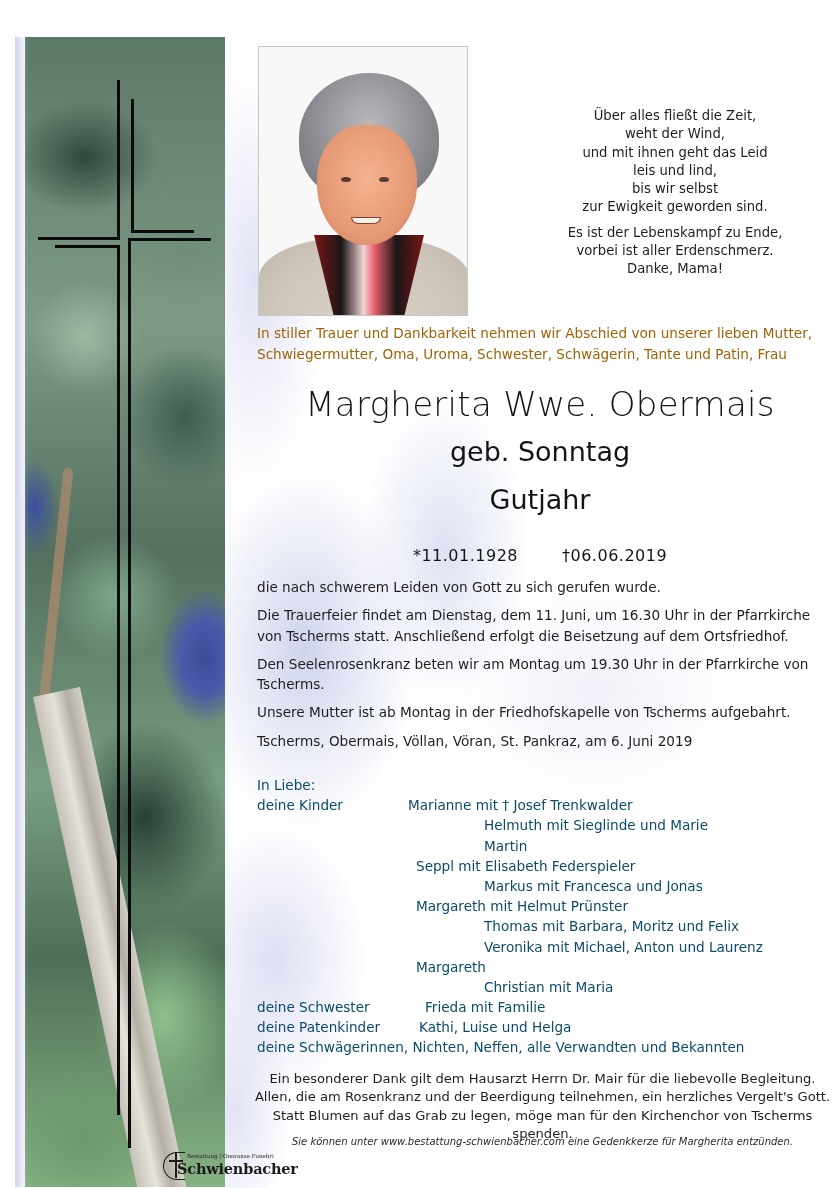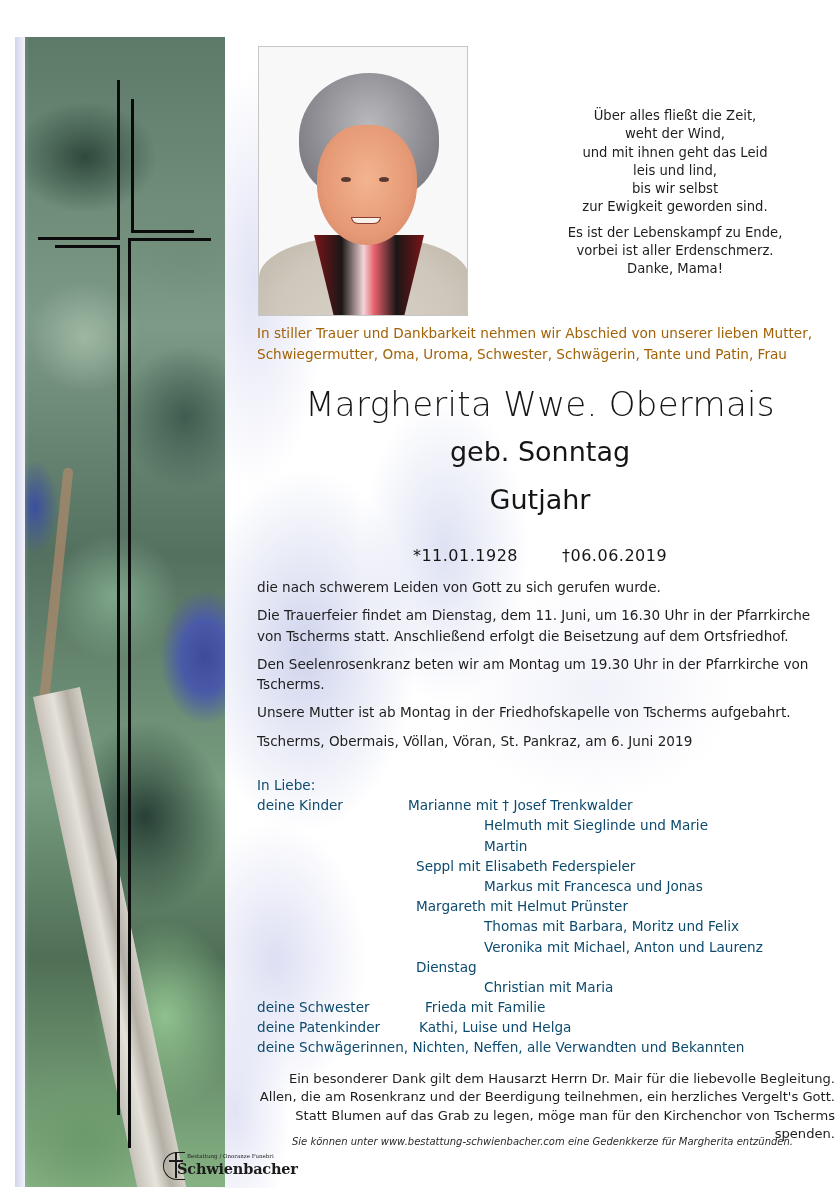--- a/index.html
+++ b/index.html
@@ -104,21 +104,21 @@
 
   .body-text { position: absolute; left: 257px; top: 577px; width: 572px; z-index: 4; font-size: 13.6px; line-height: 20.3px; color: #1e1e1e; }
   .body-text p { margin-bottom: 8px; }
 
   
   .mourners { position: absolute; left: 257px; top: 775px; width: 580px; z-index: 4; font-size: 13.6px; line-height: 20.2px; color: #0c4a6e; }
   .mourners .row { position: relative; height: 20.2px; white-space: nowrap; }
   .mourners .row span { position: absolute; top: 0; }
 
   
-  .thanks { position: absolute; left: 250px; top: 1070px; width: 585px; z-index: 4; text-align: right; font-size: 13.1px; line-height: 18.3px; color: #1e1e1e; }
+  .thanks { position: absolute; left: 250px; top: 1070px; width: 585px; z-index: 4; text-align: center; font-size: 13.1px; line-height: 18.3px; color: #1e1e1e; }
   .candle { position: absolute; left: 250px; top: 1134px; width: 585px; z-index: 4; text-align: center; font-size: 10px; line-height: 16px; color: #2a2a2a; font-style: italic; }
 
   
   .footer { position: absolute; left: 160px; top: 1150px; width: 680px; height: 32px; z-index: 4; }
   .logo { position: absolute; left: 3px; top: 0; width: 110px; height: 32px; }
   .logo .arc { position: absolute; left: 0; top: 2px; width: 22px; height: 28px; border: 1.6px solid #1b1b1b; border-right: none; border-radius: 14px 0 0 14px; }
   .logo .cross-v { position: absolute; left: 12px; top: 2px; width: 2px; height: 26px; background: #1b1b1b; }
   .logo .cross-h { position: absolute; left: 6px; top: 10px; width: 14px; height: 2px; background: #1b1b1b; }
   .logo .sub { position: absolute; left: 24px; top: 3px; font-family: "DejaVu Serif", serif; font-size: 5.5px; color: #222; white-space: nowrap; }
   .logo .brand { position: absolute; left: 14px; top: 10px; font-family: "DejaVu Serif", serif; font-weight: bold; font-size: 14.5px; color: #1b1b1b; white-space: nowrap; letter-spacing: -0.2px; }
@@ -217,21 +217,21 @@
   <div class="row">
       <span style="left:159px">Margareth mit Helmut Prünster</span>
     </div>
   <div class="row">
       <span style="left:227px">Thomas mit Barbara, Moritz und Felix</span>
     </div>
   <div class="row">
       <span style="left:227px">Veronika mit Michael, Anton und Laurenz</span>
     </div>
   <div class="row">
-      <span style="left:159px">Dienstag</span>
+      <span style="left:159px">Margareth</span>
     </div>
   <div class="row">
       <span style="left:227px">Christian mit Maria</span>
     </div>
   <div class="row">
       <span style="left:0">deine Schwester</span>
       <span style="left:168px">Frieda mit Familie</span>
     </div>
   <div class="row">
       <span style="left:0">deine Patenkinder</span>

